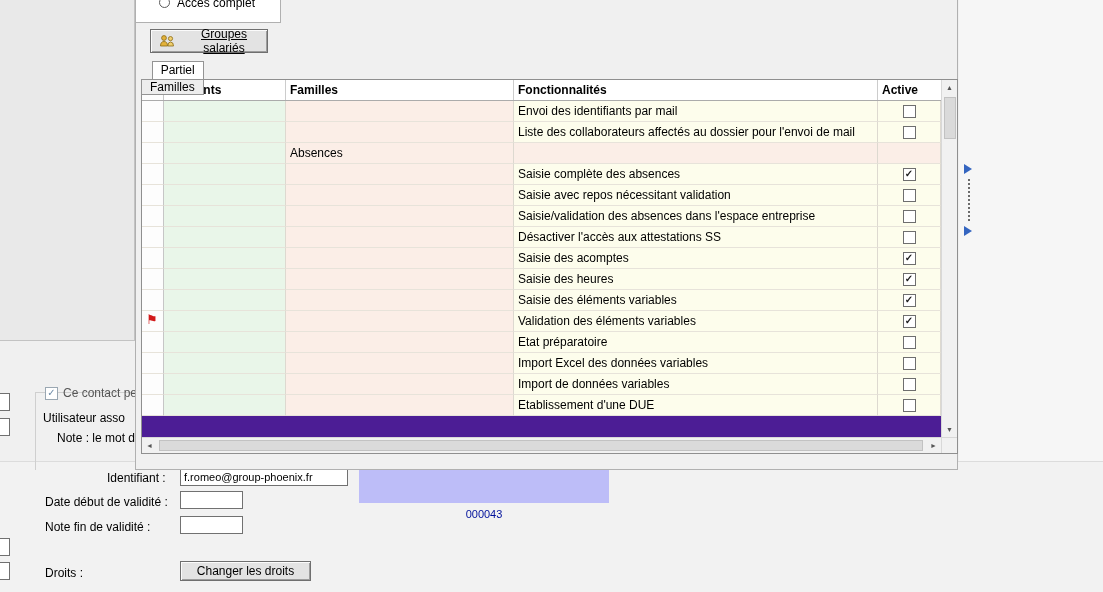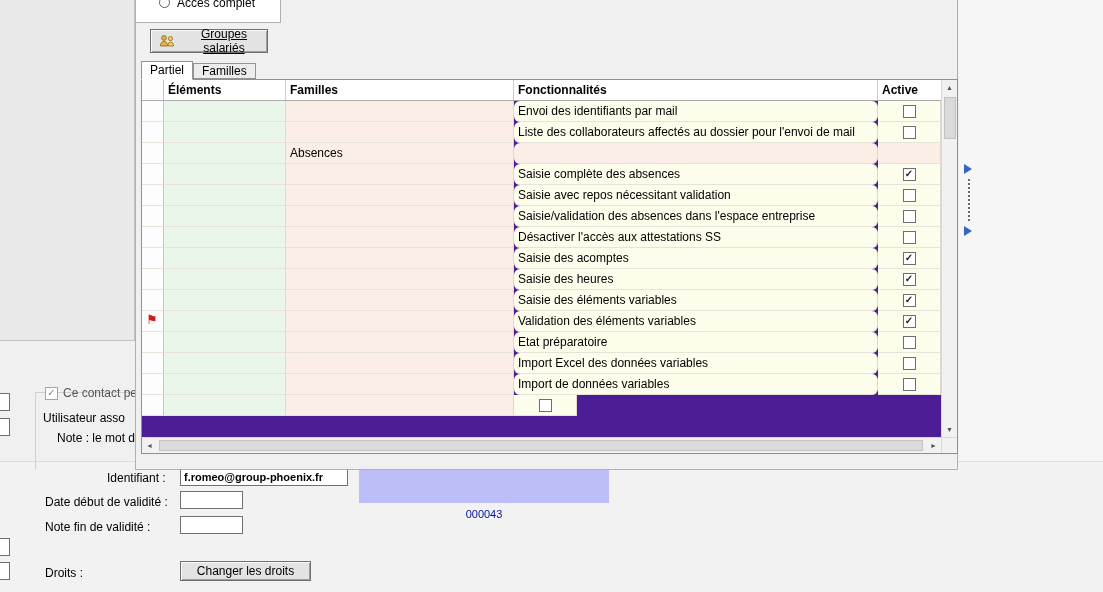--- a/index.html
+++ b/index.html
@@ -35,35 +35,35 @@
              display:flex; align-items:center; justify-content:center; font-size:12px; z-index:2; cursor:default; }
 
   
   .dialog { position:absolute; left:135px; top:0; width:823px; height:470px; background:#f0f0f0; border:1px solid #b0b0b0; border-top:none; z-index:3; }
   .radio-panel { position:absolute; left:-1px; top:0; width:146px; height:23px; background:#fff; border:1px solid #b0b0b0; border-top:none; overflow:hidden; }
   .radio-circle { position:absolute; left:23px; top:-3px; width:11px; height:11px; border:1px solid #5a5a5a; border-radius:50%; background:#fff; }
   .radio-label { position:absolute; left:41px; top:-4px; }
   .groups-btn { left:14px; top:29px; width:118px; height:24px; justify-content:flex-start; padding-left:8px; gap:6px; position:absolute; }
   .groups-btn .lbl { text-decoration:underline; }
 
-  .tabs { position:absolute; left:5px; top:61px; display:flex; align-items:flex-end; z-index:4; }
+  .tabs { position:absolute; left:5px; top:61px; display:flex; align-items:flex-end; z-index:4;flex-direction:column; }
   .tab { padding:1px 8px 2px; border:1px solid #949494; background:#ededed; height:16px; line-height:13px; font-size:12px; }
   .tab.active { background:#fff; height:19px; line-height:15px; border-bottom:1px solid #fff; margin-bottom:-1px; }
 
   .grid-panel { position:absolute; left:5px; top:79px; width:817px; height:375px; background:#4c1d95; border:1px solid #8f8f8f;
                 display:grid; grid-template-columns:1fr 16px; grid-template-rows:1fr 16px; }
   .grid-area { overflow:hidden; position:relative; }
   .grid-header { display:flex; height:21px; background:#fff; border-bottom:1px solid #ababab; }
   .hcell { border-right:1px solid #cccccc; padding-left:4px; line-height:20px; font-weight:bold; overflow:hidden; white-space:nowrap; }
   .grid-row { display:flex; height:21px; }
   .cell { border-right:1px solid #ddd9d0; border-bottom:1px solid #e7e3da; overflow:hidden; white-space:nowrap; line-height:20px; }
   .c-sel { width:22px; background:#fdfdfd; border-right:1px solid #c6c6c6; position:relative; }
   .c-elem { width:122px; background:#e9f6e9; }
   .c-fam { width:228px; background:#fbeee7; padding-left:4px; }
-  .c-fn { width:364px; background:#fdfdec; padding-left:4px;border-radius:6px; }
+  .c-fn { width:364px; background:#fdfdec; padding-left:4px; }
   .c-act { width:63px; background:#fdfdec; display:flex; align-items:center; justify-content:center; }
   .grid-row.family .c-fn, .grid-row.family .c-act { background:#fbeee7; }
   .cb { width:13px; height:13px; background:#fff; border:1px solid #6e6e6e; display:flex; align-items:center; justify-content:center; font-size:10px; font-weight:bold; color:#1a1a1a; line-height:1; }
   .flag { position:absolute; left:4px; top:2px; color:#d21a1a; font-size:13px; line-height:1; }
 
   .vsb { background:#f1f1f1; border-left:1px solid #d8d8d8; position:relative; }
   .hsb { background:#f1f1f1; border-top:1px solid #d8d8d8; position:relative; }
   .sb-corner { background:#f1f1f1; border-left:1px solid #d8d8d8; border-top:1px solid #d8d8d8; }
   .sb-arrow { position:absolute; width:15px; height:15px; display:flex; align-items:center; justify-content:center; font-size:7px; color:#555; }
   .vsb .up { top:0; left:0; } .vsb .down { bottom:0; left:0; }
@@ -97,21 +97,21 @@
 
   <div class="contact-row">
     <span class="cb-box dim">✓</span>
     <span>Ce contact pe</span>
   </div>
 
   <div class="form-label" style="left:43px; top:411px;">Utilisateur asso</div>
   <div class="form-label" style="left:57px; top:431px;">Note : le mot de</div>
 
   <div class="form-label right" style="left:107px; top:471px; width:70px;">Identifiant :</div>
-  <input class="text-input" style="left: 180px; top: 468px; width: 168px; height: 18px; font-weight: bold;" value="f.romeo@group-phoenix.fr">
+  <input class="text-input" style="left: 180px; top: 468px; width: 168px; height: 18px;" value="f.romeo@group-phoenix.fr">
 
   <div class="codes-box">
     <div>000070</div>
     <div>000043</div>
   </div>
 
   <div class="form-label right" style="left:45px; top:495px; width:130px;">Date début de validité :</div>
   <input class="text-input" style="left: 180px; top: 491px; width: 63px; height: 18px;">
 
   <div class="form-label right" style="left:45px; top:520px; width:130px;">Note fin de validité :</div>
@@ -275,20 +275,21 @@
               <div class="cell c-fam"></div>
               <div class="cell c-fn">Import de données variables</div>
               <div class="cell c-act">
                 <span class="cb"></span>
               </div>
             </div>
             <div class="grid-row">
               <div class="cell c-sel"></div>
               <div class="cell c-elem"></div>
               <div class="cell c-fam"></div>
+              <div class="cell c-fn">Etablissement d'une DUE</div>
               <div class="cell c-act">
                 <span class="cb"></span>
               </div>
             </div>
           </div>
       </div>
 
       <div class="vsb">
         <div class="sb-arrow up">▲</div>
         <div class="vsb-thumb"></div>

